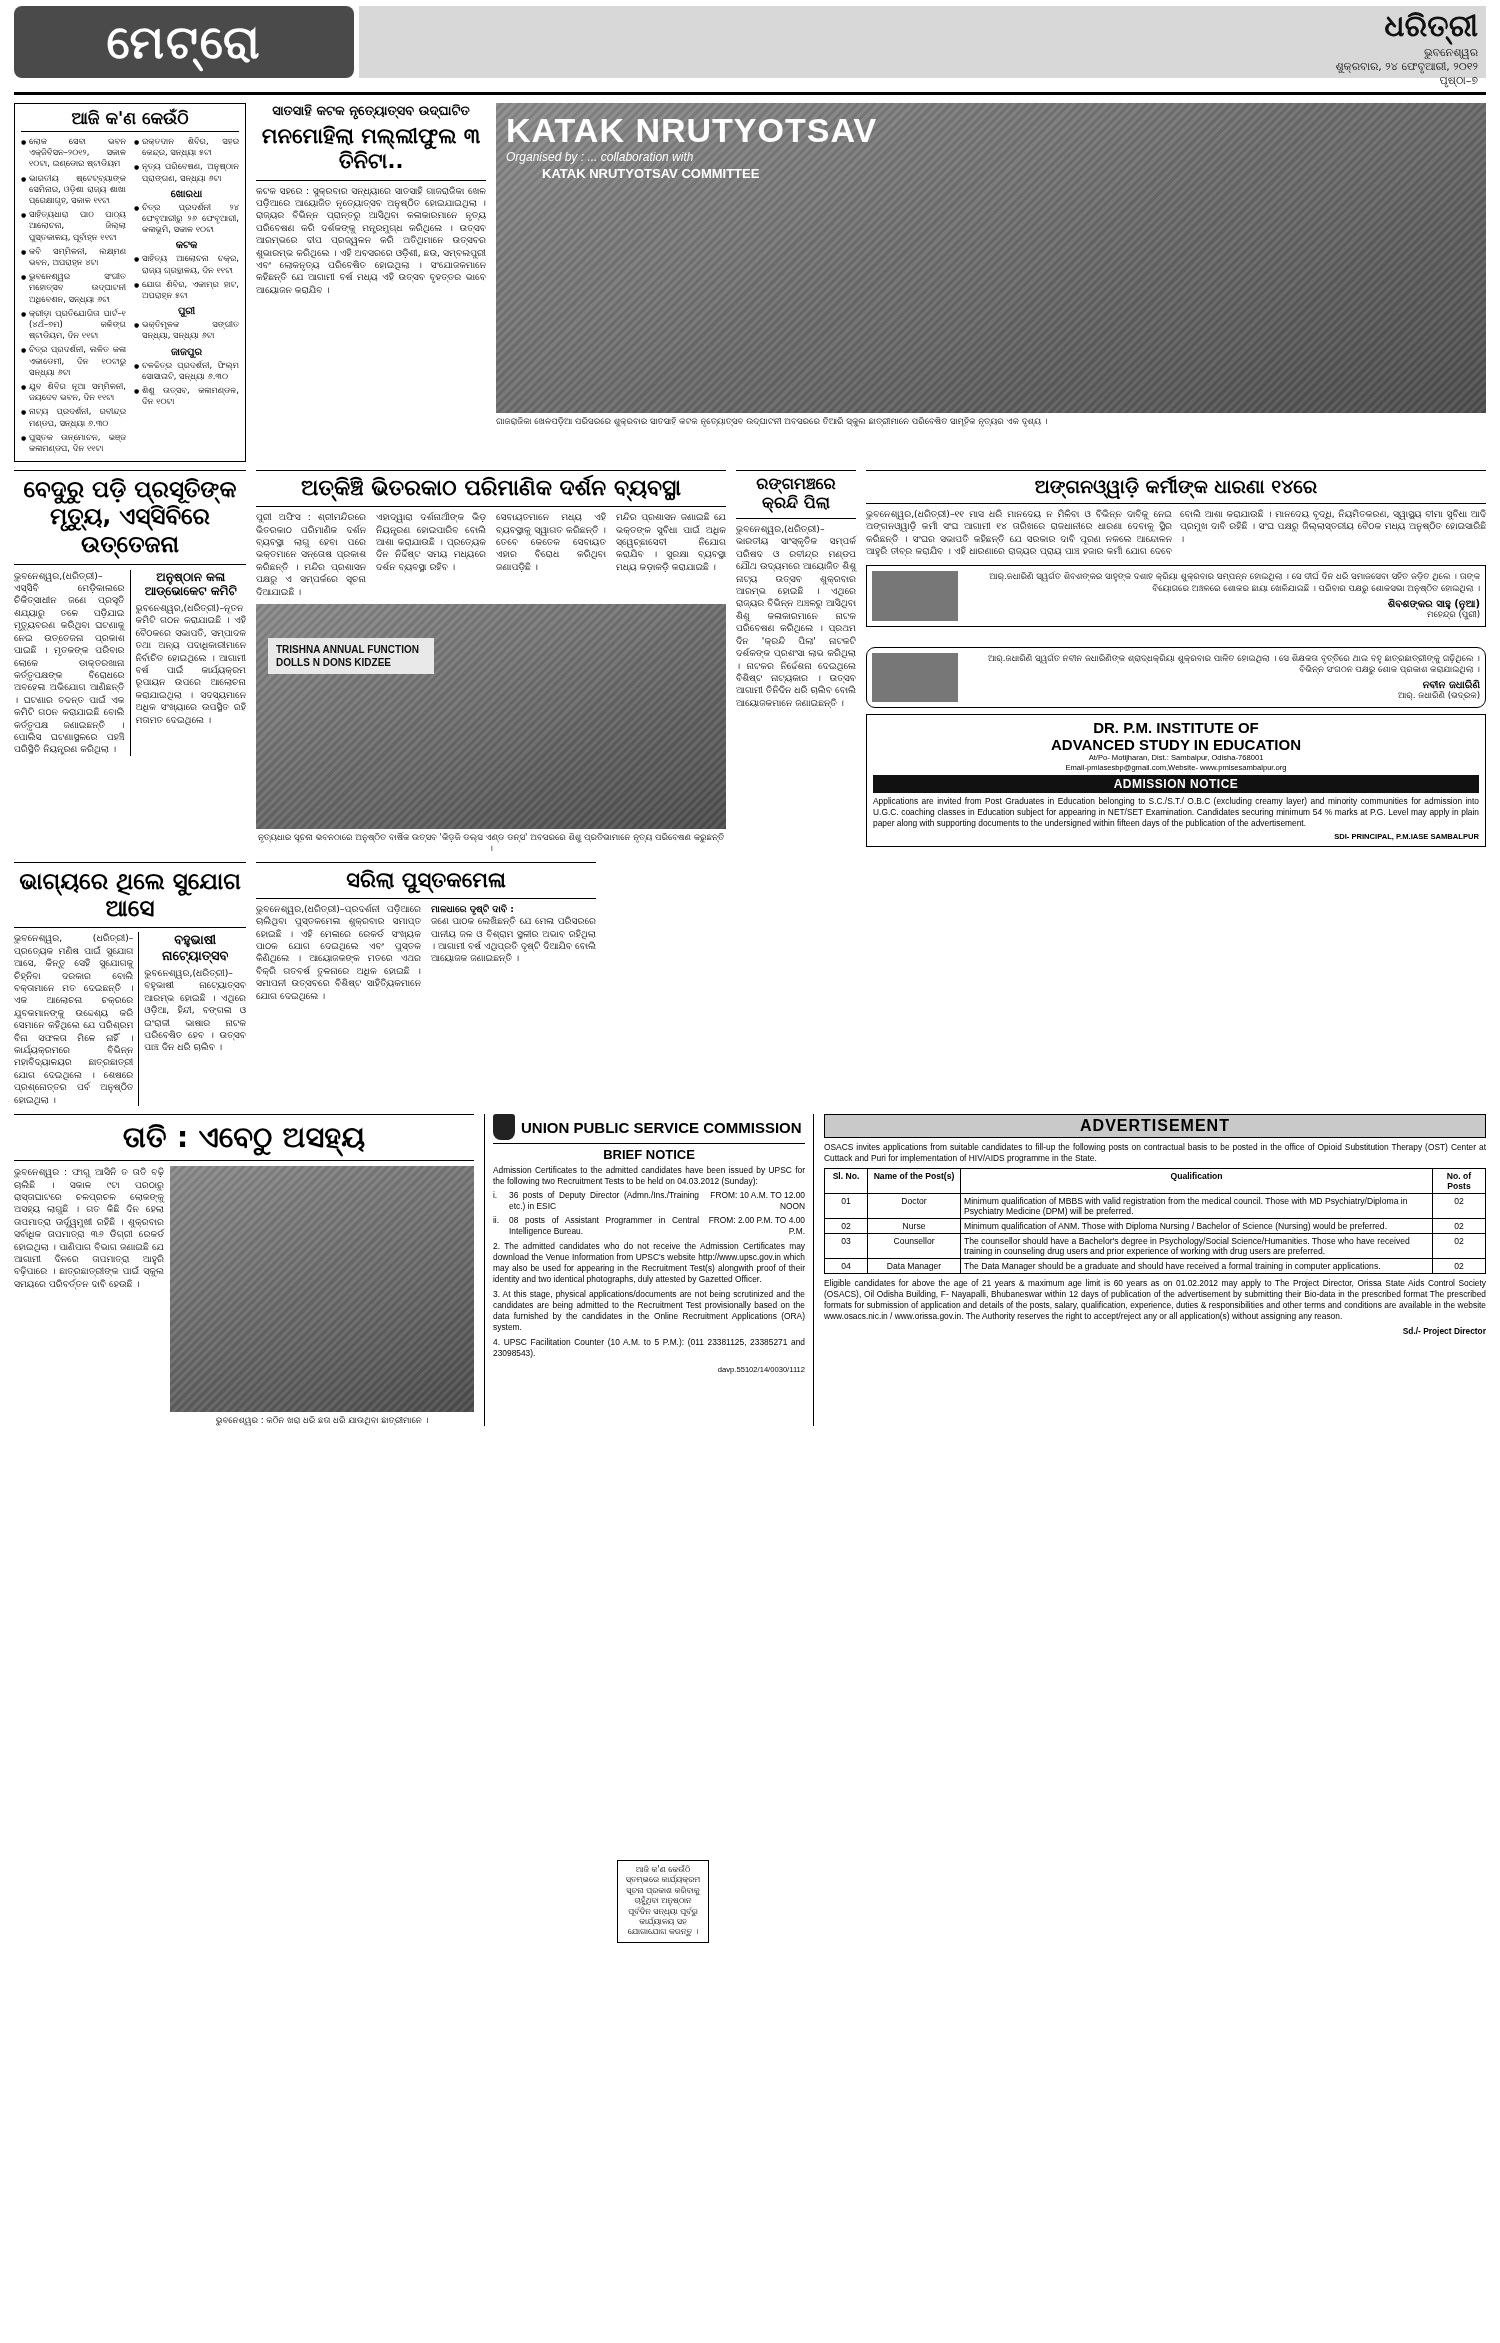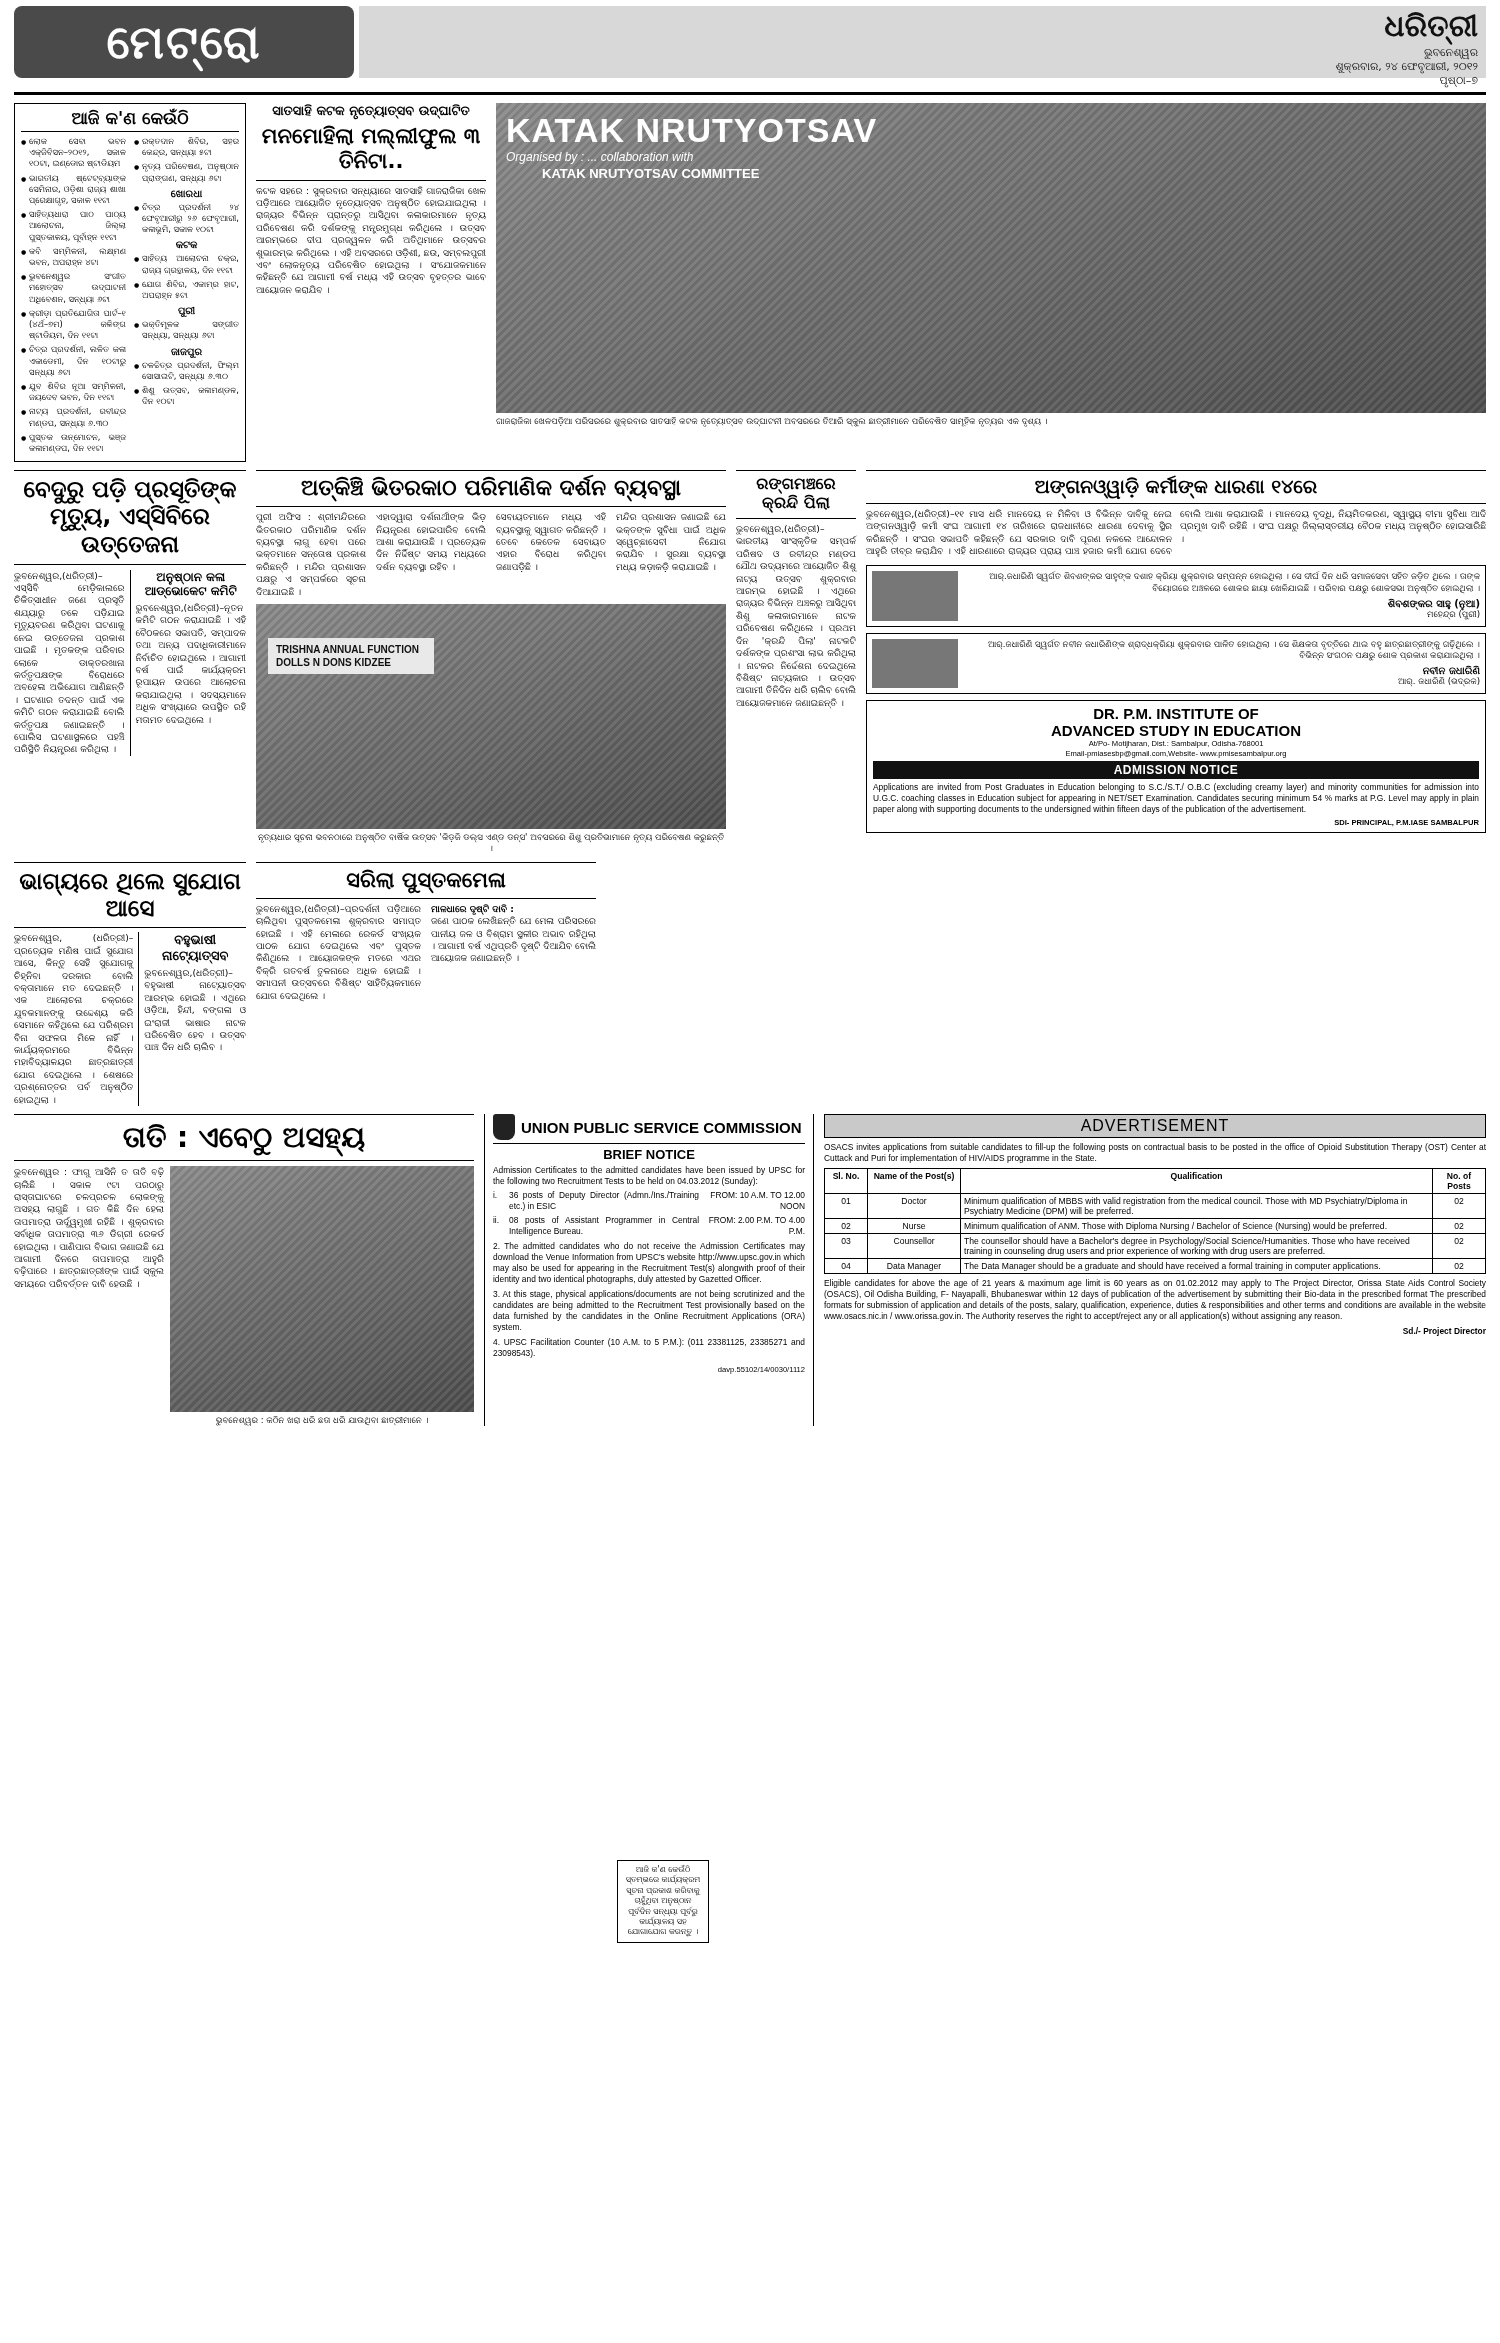--- a/index.html
+++ b/index.html
@@ -45,21 +45,21 @@
 
   .headline{font-family:"DejaVu Sans",sans-serif;font-weight:bold;text-align:center;line-height:1.18;}
 
   table.adtbl{border-collapse:collapse;width:100%;font-size:8.6px;}
   table.adtbl th,table.adtbl td{border:1px solid #000;padding:2px 3px;vertical-align:top;}
   table.adtbl th{text-align:center;font-weight:bold;}
 
   .upsc-hdr{display:flex;align-items:center;gap:6px;border-bottom:1px solid #000;padding-bottom:3px;}
   .emblem{width:22px;height:26px;background:#222;border-radius:3px 3px 8px 8px;flex:0 0 22px;}
 
-  .advert-bar{background:#c9c9c9;border:1px solid #000;text-align:center;font-weight:normal;font-size:16px;padding:2px 0;letter-spacing:1px;}
+  .advert-bar{background:#c9c9c9;border:1px solid #000;text-align:center;font-weight:bold;font-size:16px;padding:2px 0;letter-spacing:1px;}
   .adm-bar{background:#111;color:#fff;text-align:center;font-weight:bold;font-size:12px;padding:2px 0;letter-spacing:.5px;}
 
   .obit{border:1px solid #000;padding:5px;display:flex;gap:11px;box-sizing:border-box;}
   .obit .pic{width:86px;flex:0 0 86px;background:#777;}
   .obit .txt{font-size:8.6px;line-height:11.6px;text-align:right;}
   .obit .nm{font-weight:bold;font-size:10px;margin-top:3px;}
 
   .small{font-size:8.4px;line-height:11px;}
   .tiny{font-size:7.6px;line-height:9.6px;}
   .center{text-align:center;}
@@ -217,21 +217,21 @@
 
       <div class="obit" style="margin-top:8px;">
         <div class="pic grain"></div>
         <div class="txt od" style="flex:1;">
           <div>ଆର୍‌.ଜଧାରିଣି ସ୍ୱର୍ଗତ ଶିବଶଙ୍କର ସାହୁଙ୍କ ଦଶାହ କ୍ରିୟା ଶୁକ୍ରବାର ସମ୍ପନ୍ନ ହୋଇଥିଲା । ସେ ଦୀର୍ଘ ଦିନ ଧରି ସମାଜସେବା ସହିତ ଜଡ଼ିତ ଥିଲେ । ତାଙ୍କ ବିୟୋଗରେ ଅଞ୍ଚଳରେ ଶୋକର ଛାୟା ଖେଳିଯାଇଛି । ପରିବାର ପକ୍ଷରୁ ଶୋକସଭା ଅନୁଷ୍ଠିତ ହୋଇଥିଲା ।</div>
           <div class="nm">ଶିବଶଙ୍କର ସାହୁ (ନୁଆ)</div>
           <div>ମହେନ୍ଦ୍ର (ପୁରୀ)</div>
         </div>
       </div>
 
-      <div class="obit" style="margin-top:6px;">
+      <div class="obit" style="margin-top:20px;border-radius:9px;">
         <div class="pic grain"></div>
         <div class="txt od" style="flex:1;">
           <div>ଆର୍‌.ଜଧାରିଣି ସ୍ୱର୍ଗତ ନବୀନ ଜଧାରିଣିଙ୍କ ଶ୍ରାଦ୍ଧକ୍ରିୟା ଶୁକ୍ରବାର ପାଳିତ ହୋଇଥିଲା । ସେ ଶିକ୍ଷକତା ବୃତ୍ତିରେ ଥାଇ ବହୁ ଛାତ୍ରଛାତ୍ରୀଙ୍କୁ ଗଢ଼ିଥିଲେ । ବିଭିନ୍ନ ସଂଗଠନ ପକ୍ଷରୁ ଶୋକ ପ୍ରକାଶ କରାଯାଇଥିଲା ।</div>
           <div class="nm">ନବୀନ ଜଧାରିଣି</div>
           <div>ଆର୍‌. ଜଧାରିଣି (ଭଦ୍ରକ)</div>
         </div>
       </div>
 
       <div class="box" style="margin-top:6px;padding:4px 6px;">
         <div class="center bold" style="font-size:15px;">DR. P.M. INSTITUTE OF</div>

